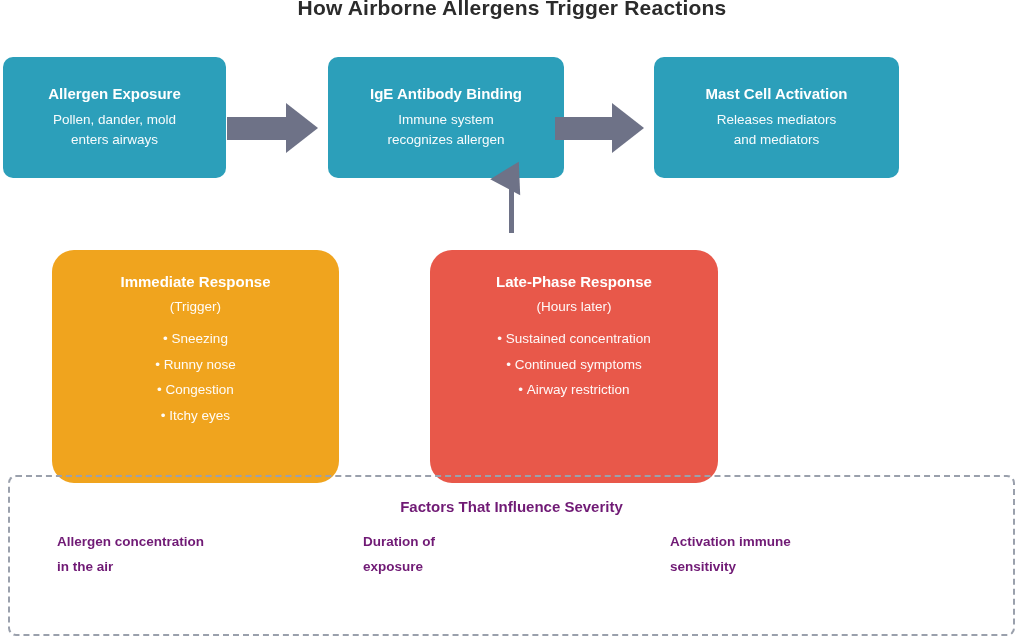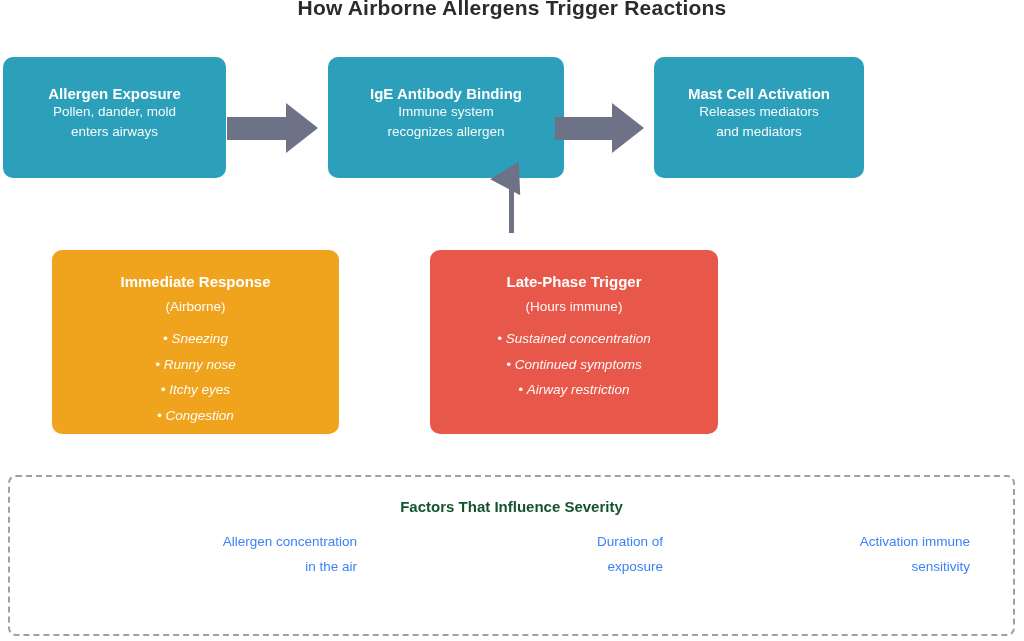--- a/index.html
+++ b/index.html
@@ -14,22 +14,22 @@
   }
 
   
   .flow-box {
     position:absolute; top:57px; height:121px; background:#2c9fba;
     border-radius:10px; color:#ffffff; text-align:center;
     box-sizing:border-box; padding-top:28px;
   }
   #flow-0 { left:3px;   width:223px; }
   #flow-1 { left:328px; width:236px; }
-  #flow-2 { left:654px; width:210px; }
-  .flow-title { font-size:15px; font-weight:bold; }
+  #flow-2 { left:654px; width:245px; }
+  .flow-title { font-size:15px; font-weight:bold; margin-bottom:8px; }
   .flow-line  { font-size:13.5px; line-height:20px; color:rgba(255,255,255,0.96); }
 
   
   .arrow-right { position:absolute; top:103px; height:50px; }
   #arrow-0 { left:227px; width:91px; }
   #arrow-1 { left:555px; width:90px; }
   .ar-stem { position:absolute; left:0; top:14px; height:23px; background:#6e7287; }
   #arrow-0 .ar-stem { width:60px; }
   #arrow-1 .ar-stem { width:58px; }
   .ar-head {
@@ -44,41 +44,41 @@
   .fb-stem { position:absolute; left:509px; top:183px; width:5px; height:50px; background:#6e7287; }
   .fb-head {
     position:absolute; left:495px; top:160px; width:0; height:0;
     border-left:17px solid transparent; border-right:17px solid transparent;
     border-bottom:29px solid #6e7287;
     transform:rotate(28deg);
   }
 
   
   .resp-box {
-    position:absolute; top:250px; height:184px; border-radius:10px;
+    position:absolute; top:250px; height:233px; border-radius:22px;
     color:#ffffff; text-align:center; box-sizing:border-box; padding-top:23px;
   }
   #resp-0 { left:52px;  width:287px; background:#f0a41e; }
   #resp-1 { left:430px; width:288px; background:#e8584a; }
   .resp-title  { font-size:15px; font-weight:bold; }
   .resp-timing { font-size:13.5px; margin-top:9px; color:rgba(255,255,255,0.96); }
   .resp-list   { margin-top:12px; }
-  .resp-item   { font-size:13.5px; line-height:25.5px; color:rgba(255,255,255,0.96);font-style:italic; }
+  .resp-item   { font-size:13.5px; line-height:25.5px; color:rgba(255,255,255,0.96); }
   .resp-item::before { content:"\2022\00a0"; }
 
   
   .factors-panel {
     position:absolute; left:8px; top:475px; width:1007px; height:161px;
     border:2px dashed #9aa0ac; border-radius:8px; box-sizing:border-box;
   }
   .factors-title {
     margin-top:21px; text-align:center;
-    font-size:15px; font-weight:bold; color:#14532d;
+    font-size:15px; font-weight:bold; color:#701a75;
   }
-  .factor-col { position:absolute; top:52px; width:300px; text-align:right; color:#3b82f6; }
+  .factor-col { position:absolute; top:52px; width:300px; text-align:left; color:#701a75;font-weight:bold; }
   #fcol-0 { left:47px; } #fcol-1 { left:353px; } #fcol-2 { left:660px; }
   .factor-line { font-size:13.5px; line-height:25px; }
 </style>
 </head>
 <body>
 
 <div class="stage">
 
   <div class="main-title">How Airborne Allergens Trigger Reactions</div>
 
@@ -108,32 +108,32 @@
     <div class="flow-title">Mast Cell Activation</div>
     <div class="flow-line">Releases mediators</div>
     <div class="flow-line">and mediators</div>
   </div>
 
   <div class="fb-stem"></div>
   <div class="fb-head"></div>
 
   <div class="resp-box" id="resp-0">
     <div class="resp-title">Immediate Response</div>
-    <div class="resp-timing">(Airborne)</div>
+    <div class="resp-timing">(Trigger)</div>
     <div class="resp-list">
       <div class="resp-item">Sneezing</div>
       <div class="resp-item">Runny nose</div>
+      <div class="resp-item">Congestion</div>
       <div class="resp-item">Itchy eyes</div>
-      <div class="resp-item">Congestion</div>
     </div>
   </div>
 
   <div class="resp-box" id="resp-1">
-    <div class="resp-title">Late-Phase Trigger</div>
-    <div class="resp-timing">(Hours immune)</div>
+    <div class="resp-title">Late-Phase Response</div>
+    <div class="resp-timing">(Hours later)</div>
     <div class="resp-list">
       <div class="resp-item">Sustained concentration</div>
       <div class="resp-item">Continued symptoms</div>
       <div class="resp-item">Airway restriction</div>
     </div>
   </div>
 
   <div class="factors-panel">
     <div class="factors-title">Factors That Influence Severity</div>
     <div class="factor-col" id="fcol-0">

